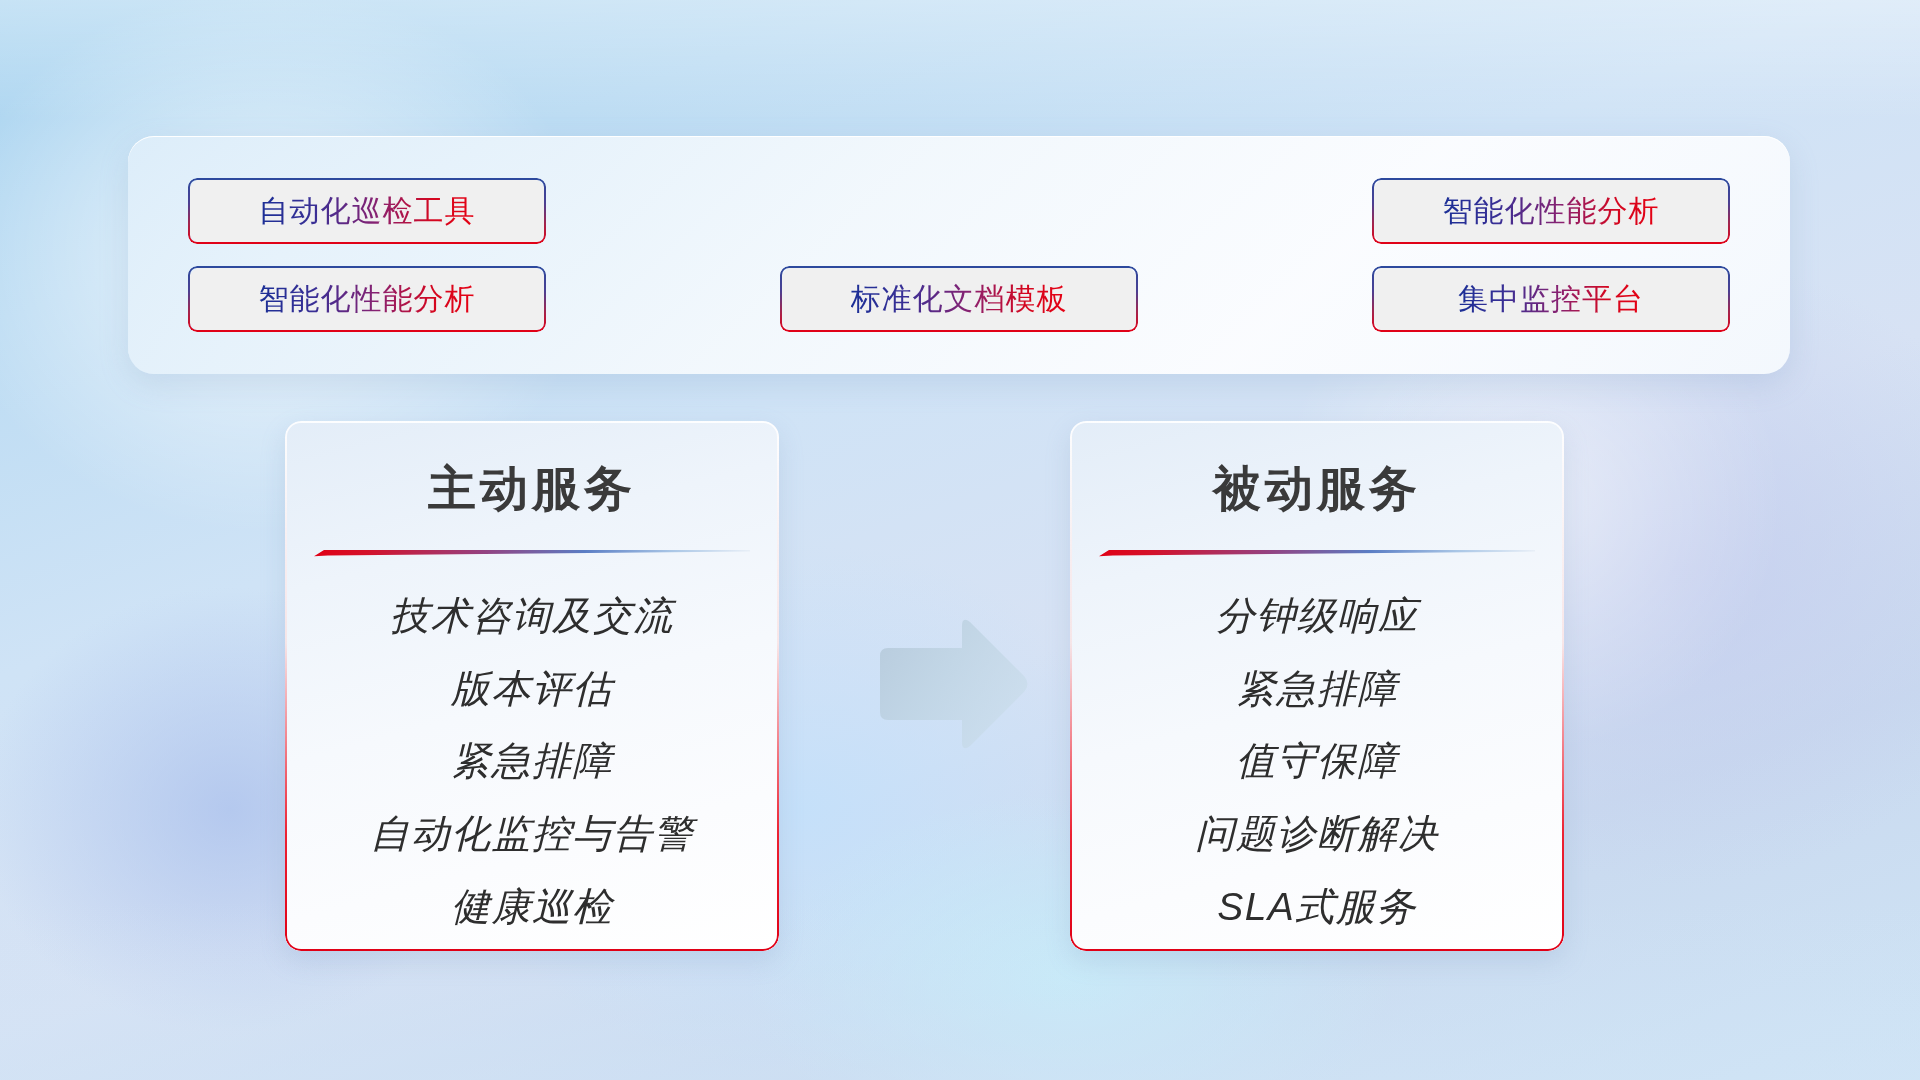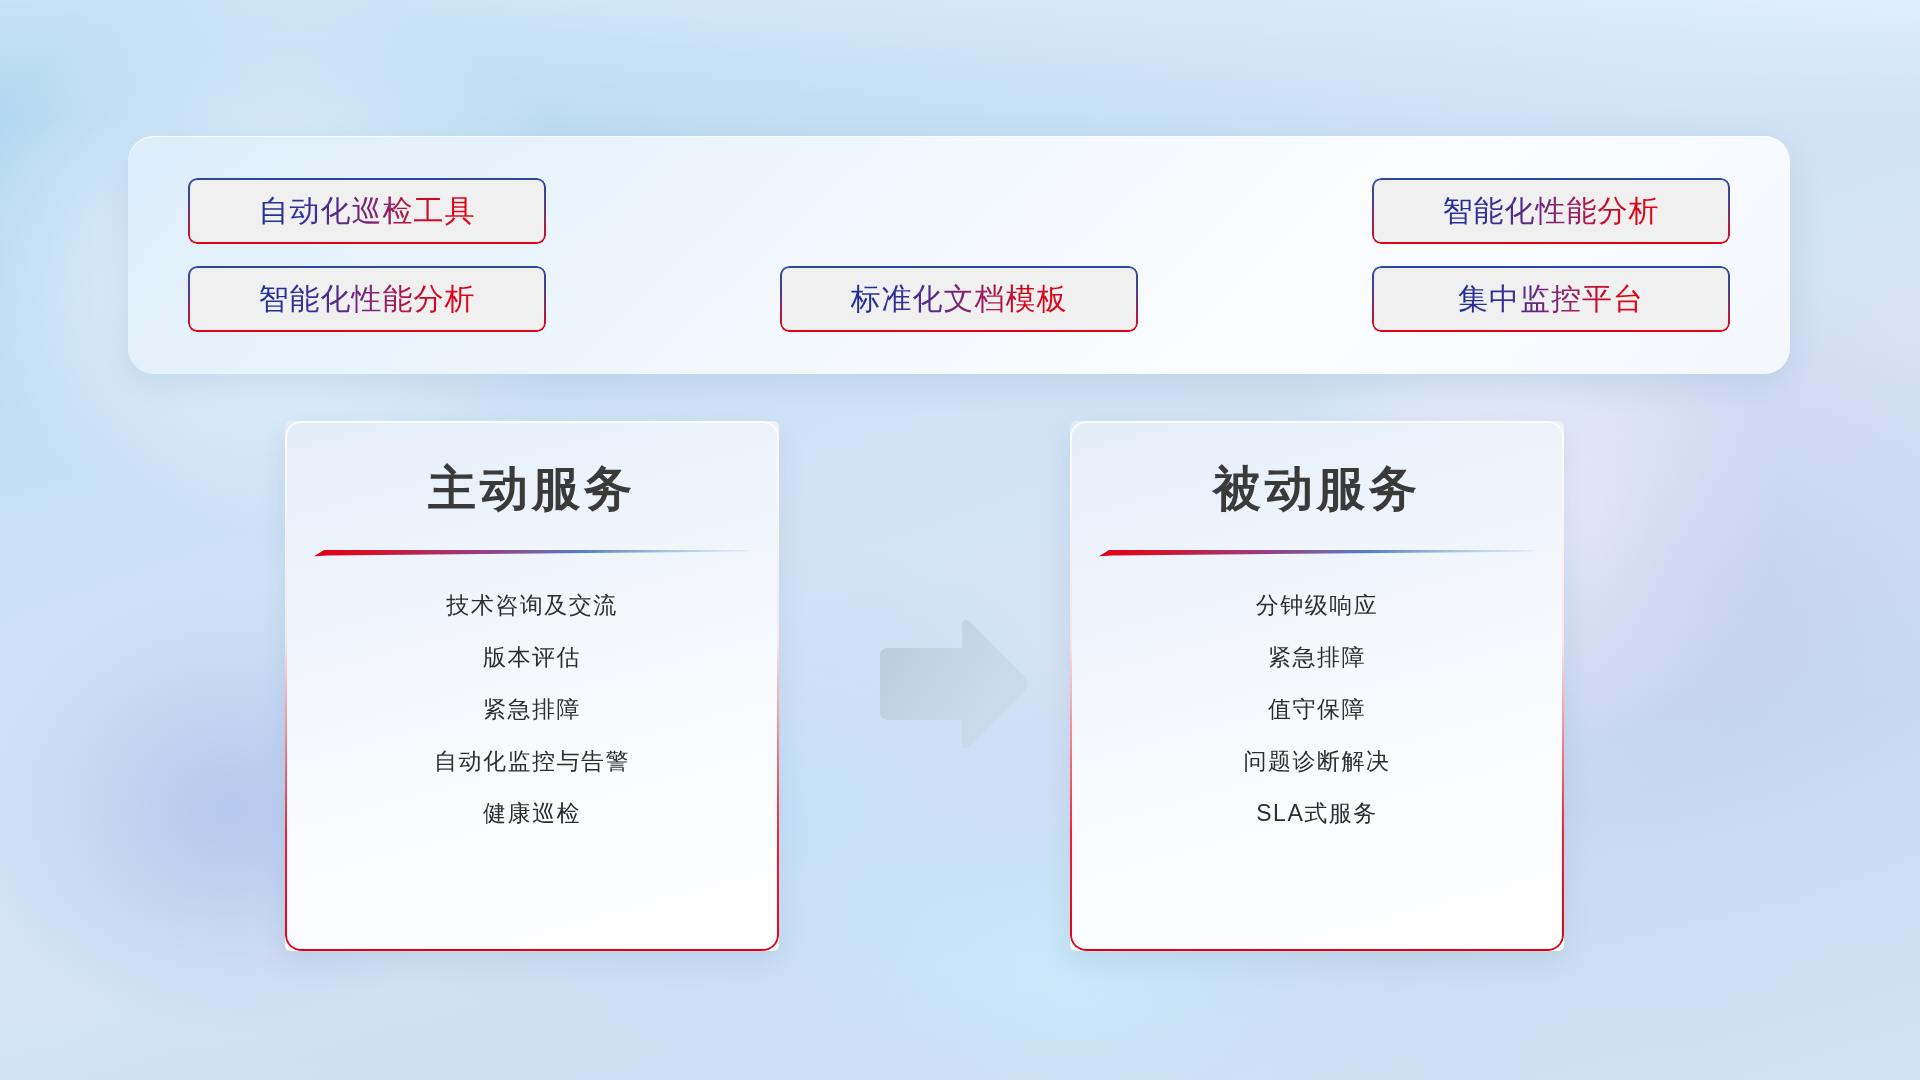--- a/index.html
+++ b/index.html
@@ -137,21 +137,21 @@
   .cards-area {
     position: absolute;
     left: 0; top: 0; width: 1920px; height: 1080px;
     pointer-events: none;
   }
   .service-card {
     position: absolute;
     top: 421px;
     width: 494px;
     height: 530px;
-    border-radius: 6px;
+    border-radius: 16px;
     background: linear-gradient(165deg, #e3edf8 0%, #eef4fb 26%, #f6f9fd 52%, #fbfcfe 76%, #ffffff 100%);
     box-shadow: 0 10px 26px rgba(120,150,190,0.20);
     box-sizing: border-box;
     pointer-events: auto;
     overflow: hidden;
   }
   .service-card::before {
     content: "";
     position: absolute;
     inset: 0;
@@ -187,25 +187,26 @@
 
   .card-items {
     position: relative;
     margin-top: 34px;
     display: flex;
     flex-direction: column;
     align-items: center;
     gap: 22px;
   }
   .card-item {
-    font-size: 23px;
+    font-size: 39px;
     color: #2e2e2e;
     letter-spacing: 1.5px;
     line-height: 1.3;
     white-space: nowrap;
+    font-style: italic;
   }
 
   
   .flow-arrow {
     position: absolute;
     left: 872px;
     top: 614px;
     width: 160px;
     height: 140px;
     pointer-events: auto;

